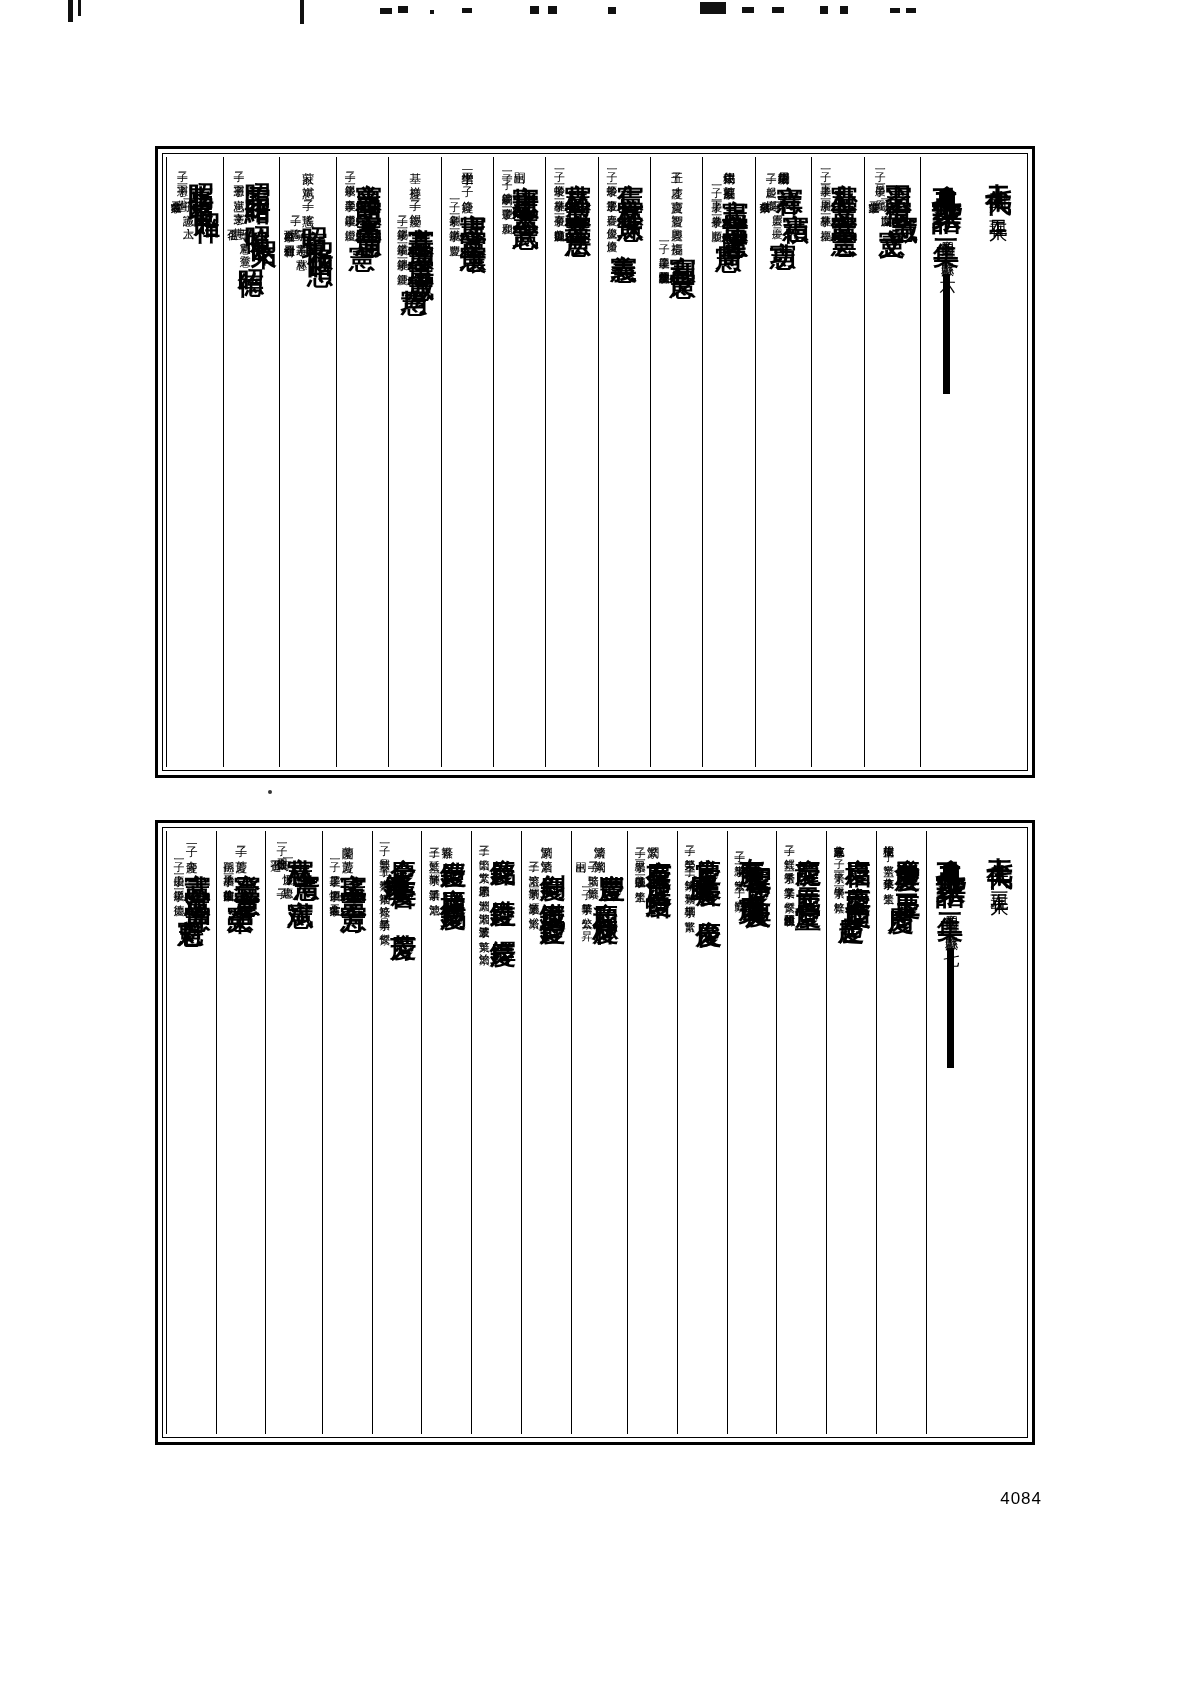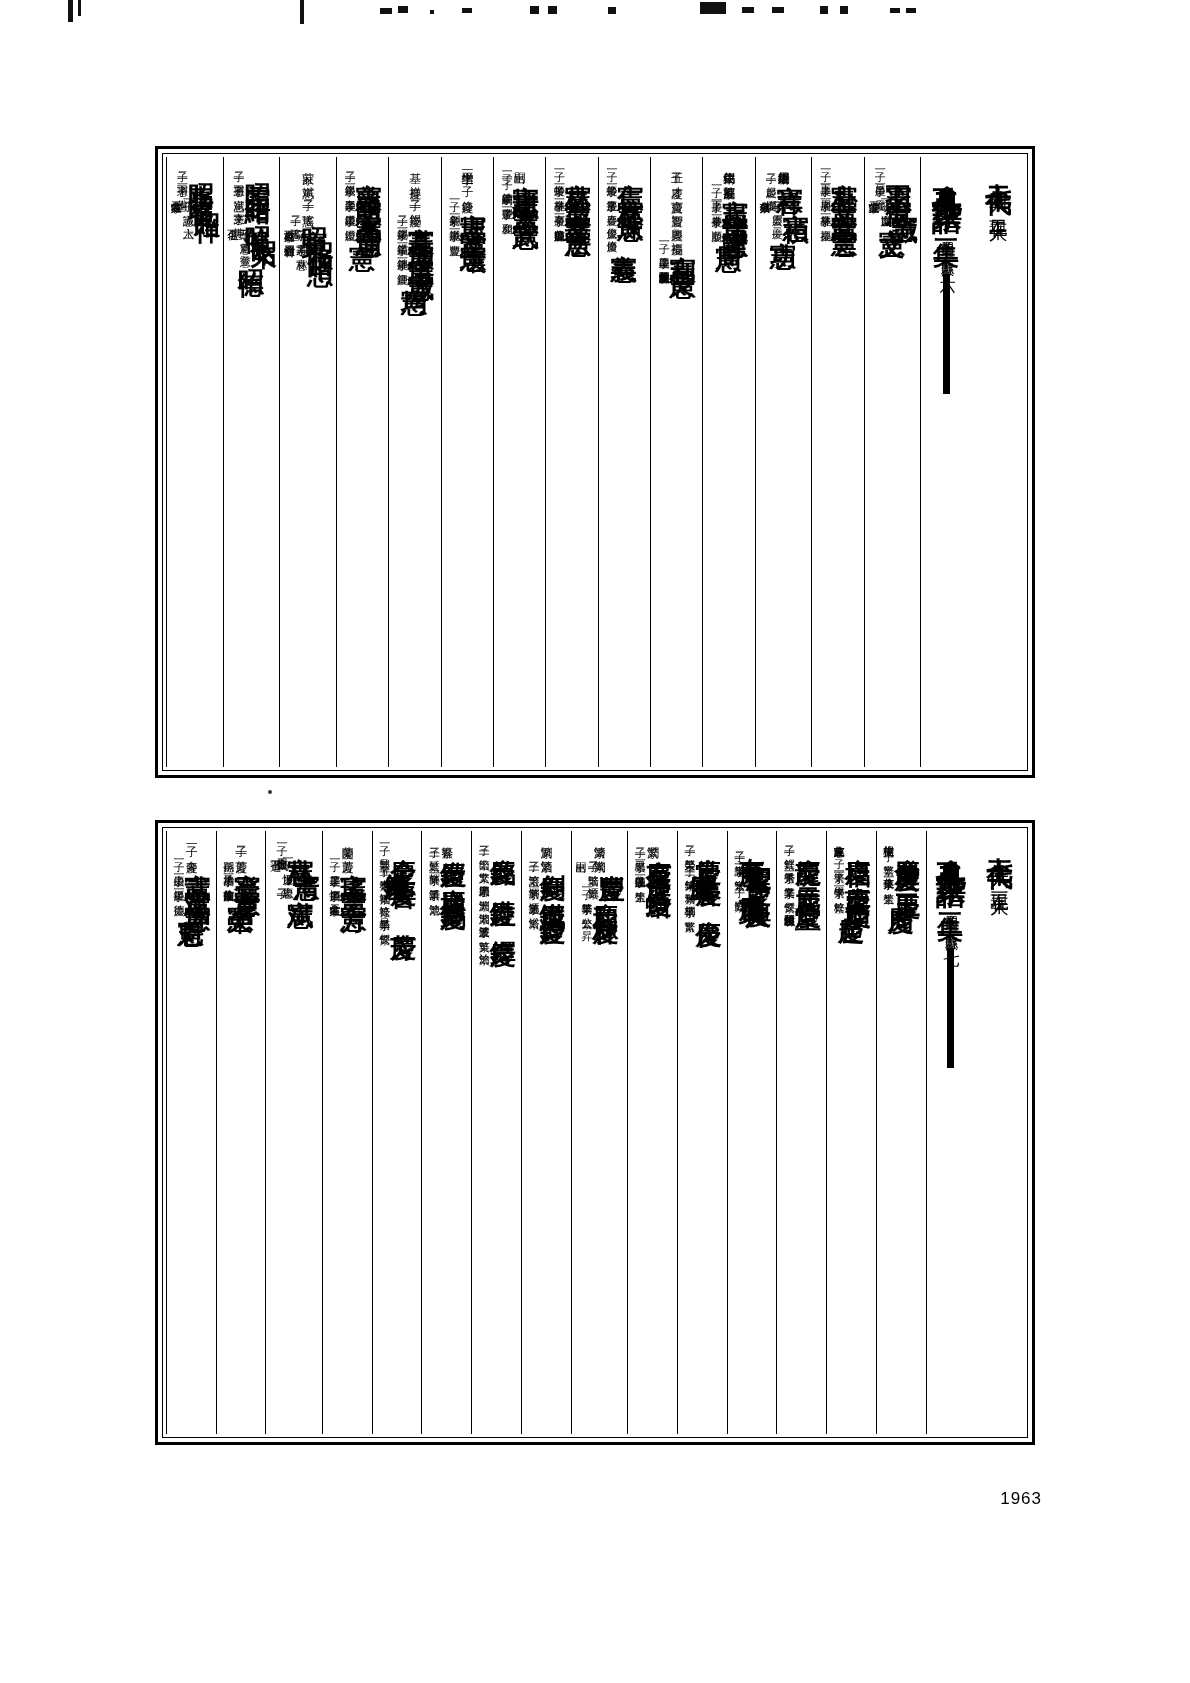--- a/index.html
+++ b/index.html
@@ -586,13 +586,13 @@
           <div class="an">子一  慶德</div>
           <div class="nm">憲坤</div>
         </div>
         <div class="entry">
           <div class="nm">憲魁</div>
         </div>
       </div>
     </div>
 </div>
 
-<div class="folio">1963</div>
+<div class="folio">4084</div>
 
 </body></html>

